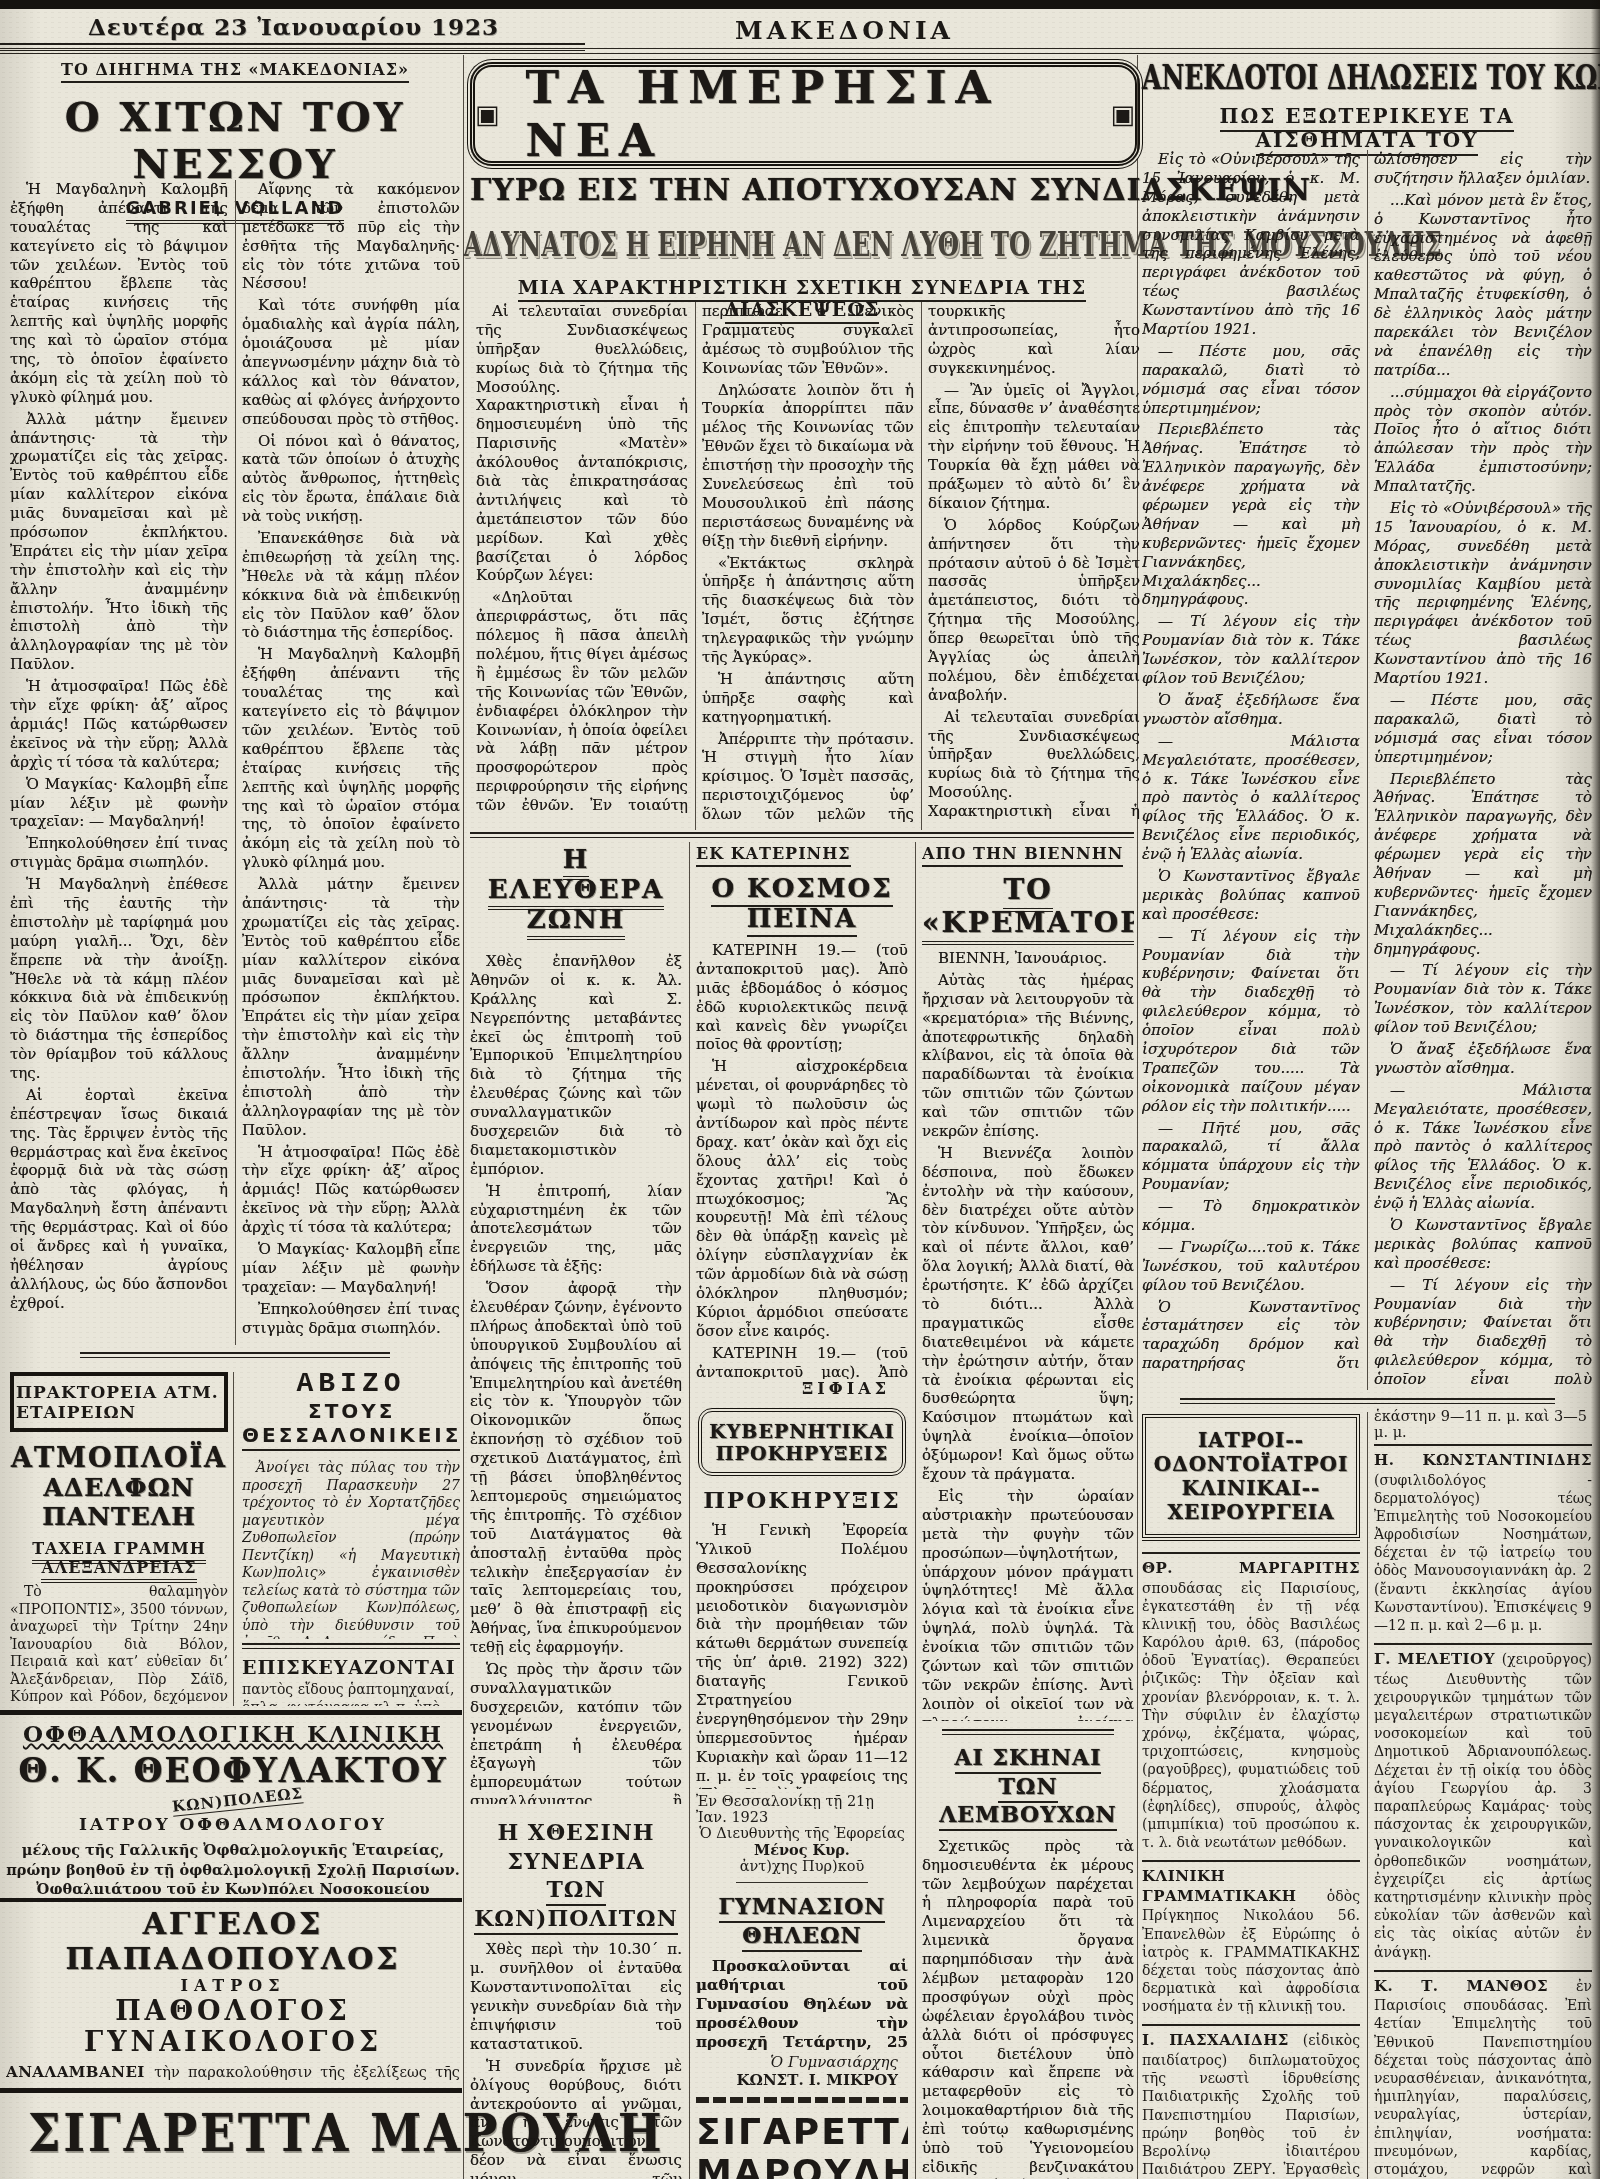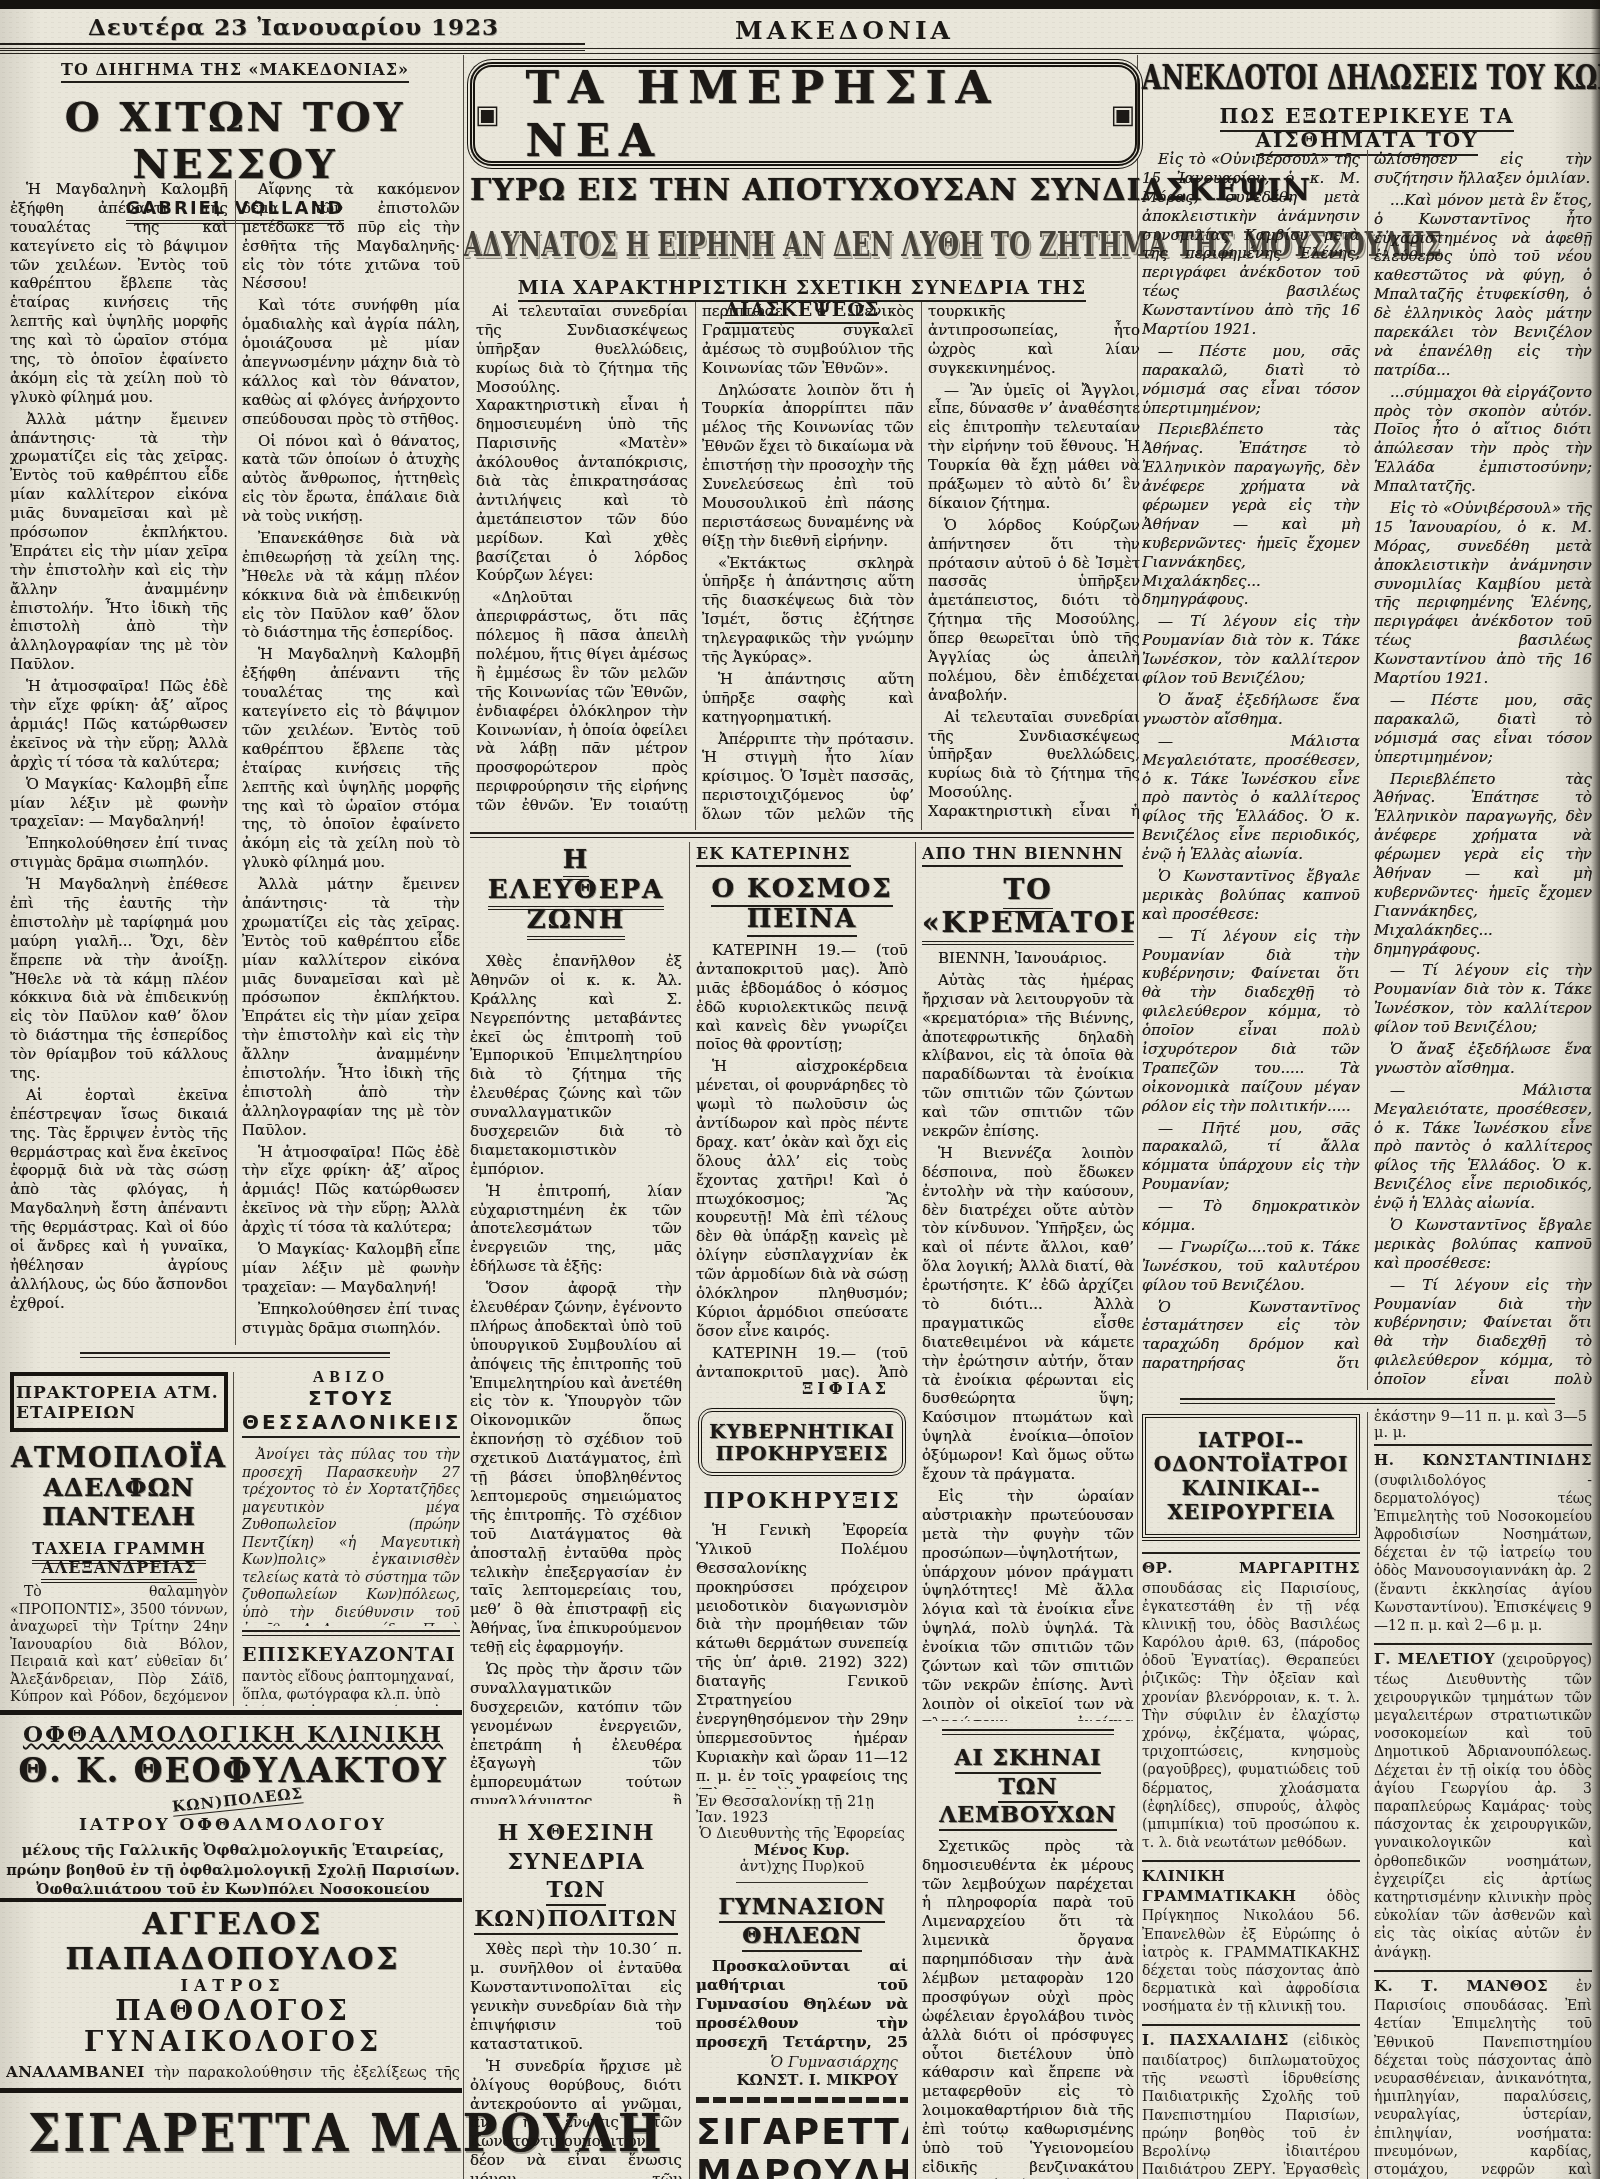--- a/index.html
+++ b/index.html
@@ -75,21 +75,21 @@
 
   .papa-name{font-size:30px;font-weight:bold;letter-spacing:3px;}
   .papa-r1{font-size:16px;font-weight:bold;letter-spacing:6px;}
   .papa-r2{font-size:27px;font-weight:bold;letter-spacing:4px;}
   .papa-items .listing{border-top:none;margin-bottom:4px;padding-top:0;font-size:14.5px;}
 
   .prak-box{border:4px solid #17140f;padding:6px 2px;text-align:left;font-size:17px;font-weight:bold;letter-spacing:1px;}
   .atm1{font-size:27px;font-weight:bold;letter-spacing:2px;margin-top:10px;}
   .atm2{font-size:25px;font-weight:bold;letter-spacing:1px;}
   .atm3{font-size:16px;font-weight:bold;letter-spacing:1px;margin:8px 0 6px;}
-  .aviso-t{font-size:16px;font-weight:bold;letter-spacing:5px;font-family:Liberation Serif, serif;}
+  .aviso-t{font-size:28px;font-weight:bold;letter-spacing:5px;font-family:Liberation Mono, monospace;}
   .aviso-s{font-size:20px;font-weight:bold;letter-spacing:3px;font-family:"DejaVu Sans","Liberation Sans",sans-serif;}
   .lead-par{font-size:14px;line-height:1.3;text-align:justify;}
   .lead-par b{font-size:19px;letter-spacing:1px;}
 </style>
 </head>
 <body>
 
 <div class="abs topbar"></div>
 <div class="abs edge-r"></div>
 <div class="abs dateline">Δευτέρα 23 Ἰανουαρίου 1923</div>

